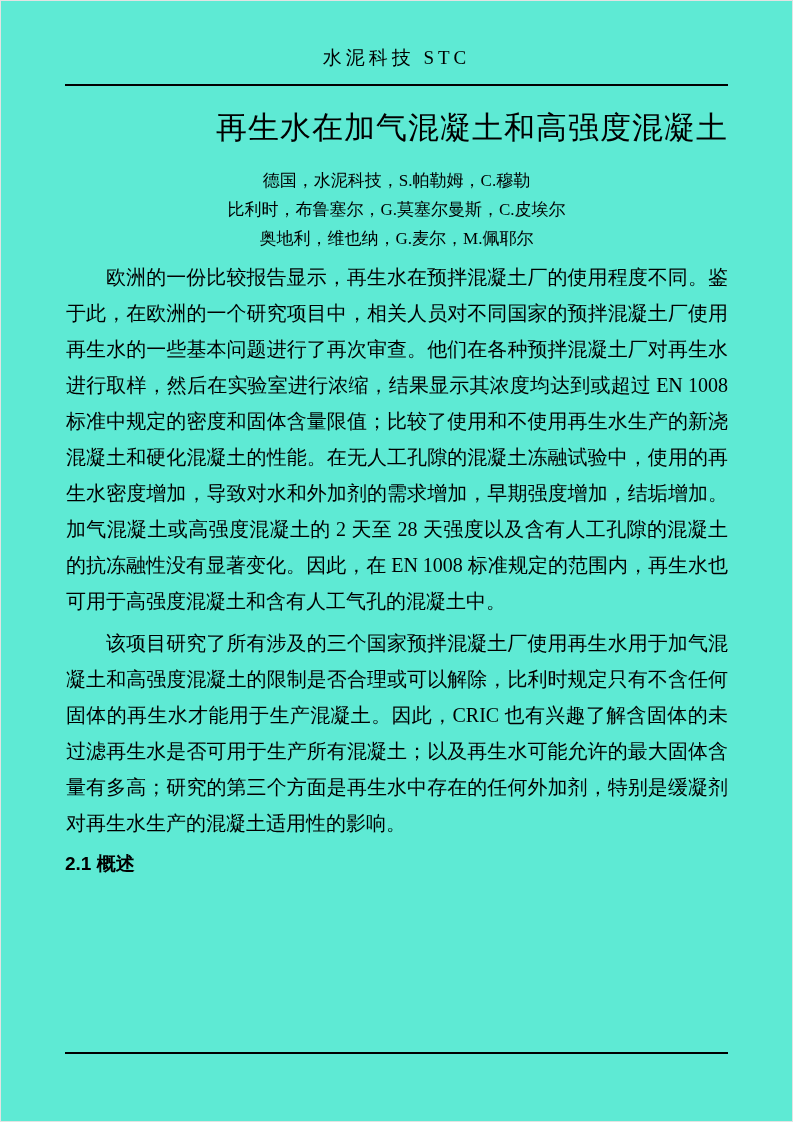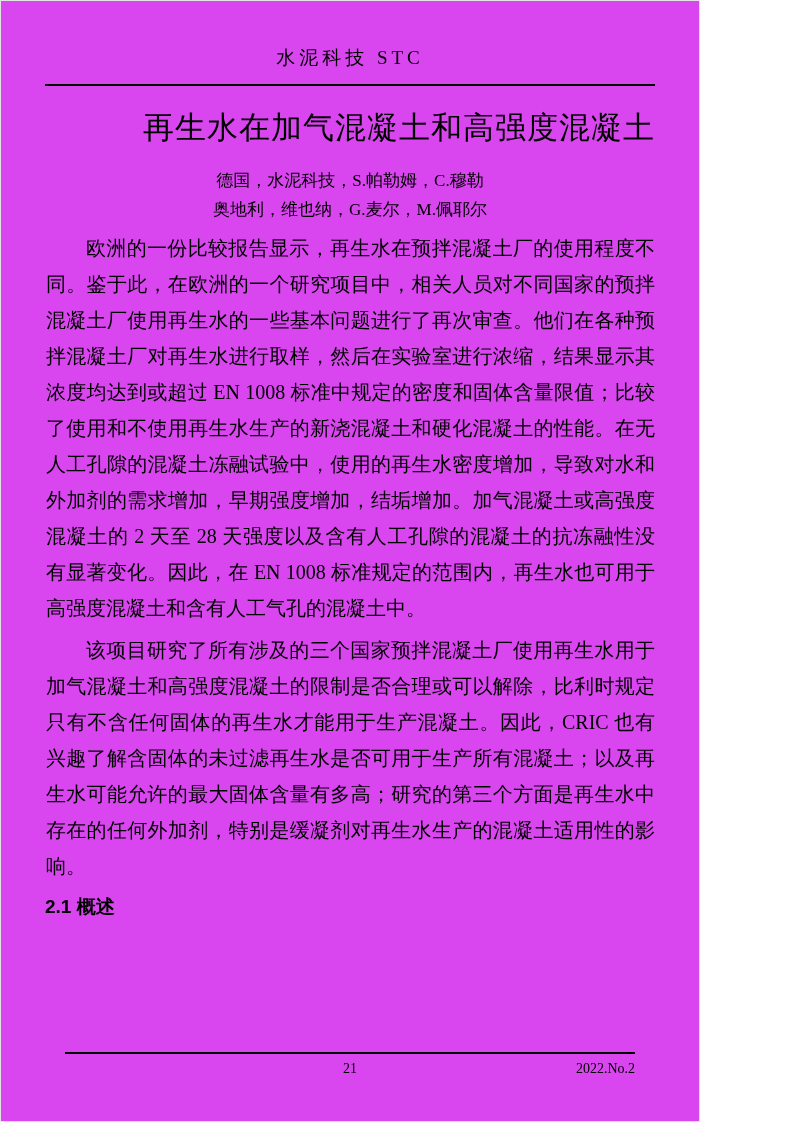--- a/index.html
+++ b/index.html
@@ -4,26 +4,26 @@
 <style>
   html, body {
     margin: 0;
     padding: 0;
     background: #ffffff;
     font-family: "Liberation Serif", "DejaVu Serif", serif;
     color: #000000;
   }
   .page {
     position: relative;
-    width: 700px;
+    width: 793px;
     height: 1122px;
     box-sizing: border-box;
-    background: #d946ef;
+    background: #5eead4;
     border: 1px solid #e3e3e3;
-    padding: 0 44px;
+    padding: 0 64px;
     overflow: hidden;
   }
   
   .page-header {
     padding-top: 44px;
   }
   .journal-title {
     text-align: center;
     font-size: 19px;
     letter-spacing: 4px;
@@ -119,34 +119,31 @@
   </header>
 
   <main>
 
     <h1 class="article-title">
       <span>再生水在加气混凝土和高强度混凝土</span><br>
     </h1>
 
     <div class="authors">
       <div>德国，水泥科技，S.帕勒姆，C.穆勒</div>
+      <div>比利时，布鲁塞尔，G.莫塞尔曼斯，C.皮埃尔</div>
       <div>奥地利，维也纳，G.麦尔，M.佩耶尔</div>
     </div>
 
 
     <p class="body-para">欧洲的一份比较报告显示，再生水在预拌混凝土厂的使用程度不同。鉴于此，在欧洲的一个研究项目中，相关人员对不同国家的预拌混凝土厂使用再生水的一些基本问题进行了再次审查。他们在各种预拌混凝土厂对再生水进行取样，然后在实验室进行浓缩，结果显示其浓度均达到或超过 EN 1008 标准中规定的密度和固体含量限值；比较了使用和不使用再生水生产的新浇混凝土和硬化混凝土的性能。在无人工孔隙的混凝土冻融试验中，使用的再生水密度增加，导致对水和外加剂的需求增加，早期强度增加，结垢增加。加气混凝土或高强度混凝土的 2 天至 28 天强度以及含有人工孔隙的混凝土的抗冻融性没有显著变化。因此，在 EN 1008 标准规定的范围内，再生水也可用于高强度混凝土和含有人工气孔的混凝土中。</p>
 
     <p class="body-para">该项目研究了所有涉及的三个国家预拌混凝土厂使用再生水用于加气混凝土和高强度混凝土的限制是否合理或可以解除，比利时规定只有不含任何固体的再生水才能用于生产混凝土。因此，CRIC 也有兴趣了解含固体的未过滤再生水是否可用于生产所有混凝土；以及再生水可能允许的最大固体含量有多高；研究的第三个方面是再生水中存在的任何外加剂，特别是缓凝剂对再生水生产的混凝土适用性的影响。</p>
 
 
     <h3 class="subsection-heading">2.1 概述</h3>
 
   </main>
 
   <footer class="page-footer">
     <div class="footer-rule"></div>
-    <div class="footer-row">
-      <span class="page-number">21</span>
-      <span class="issue">2022.No.2</span>
-    </div>
   </footer>
 
 </div>
 
 </body></html>

